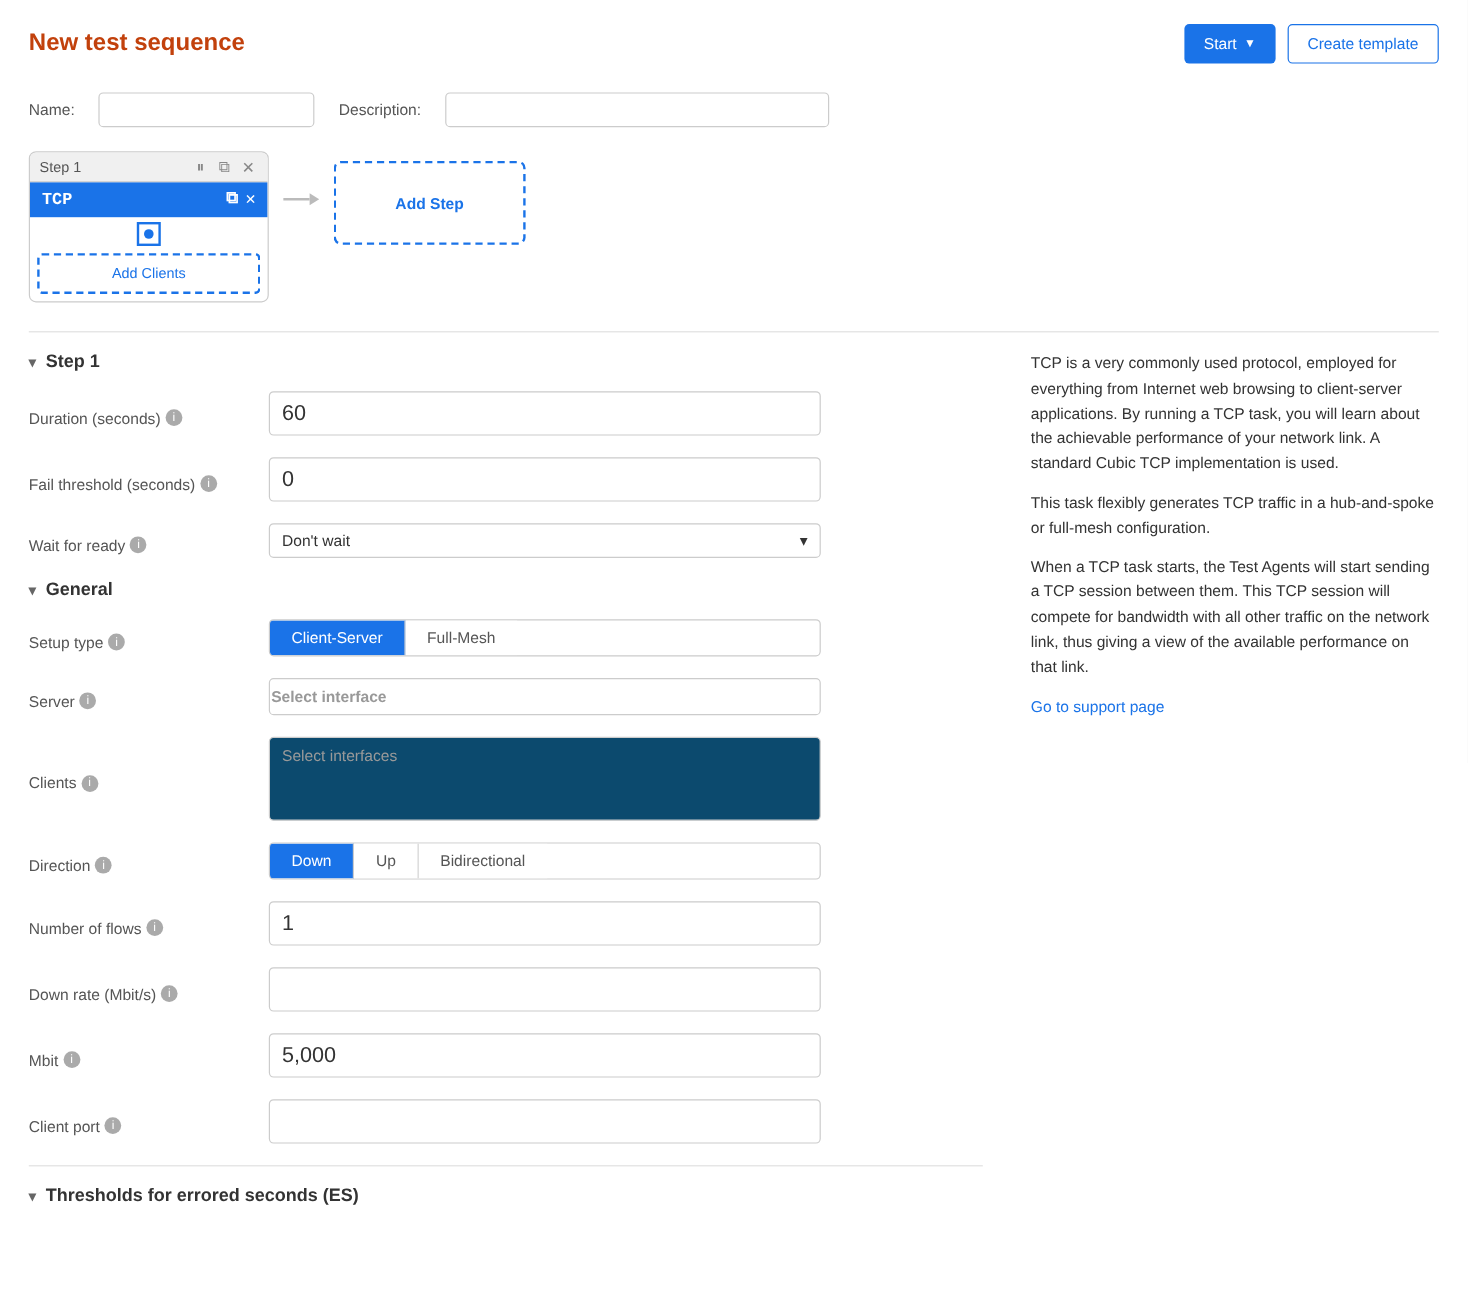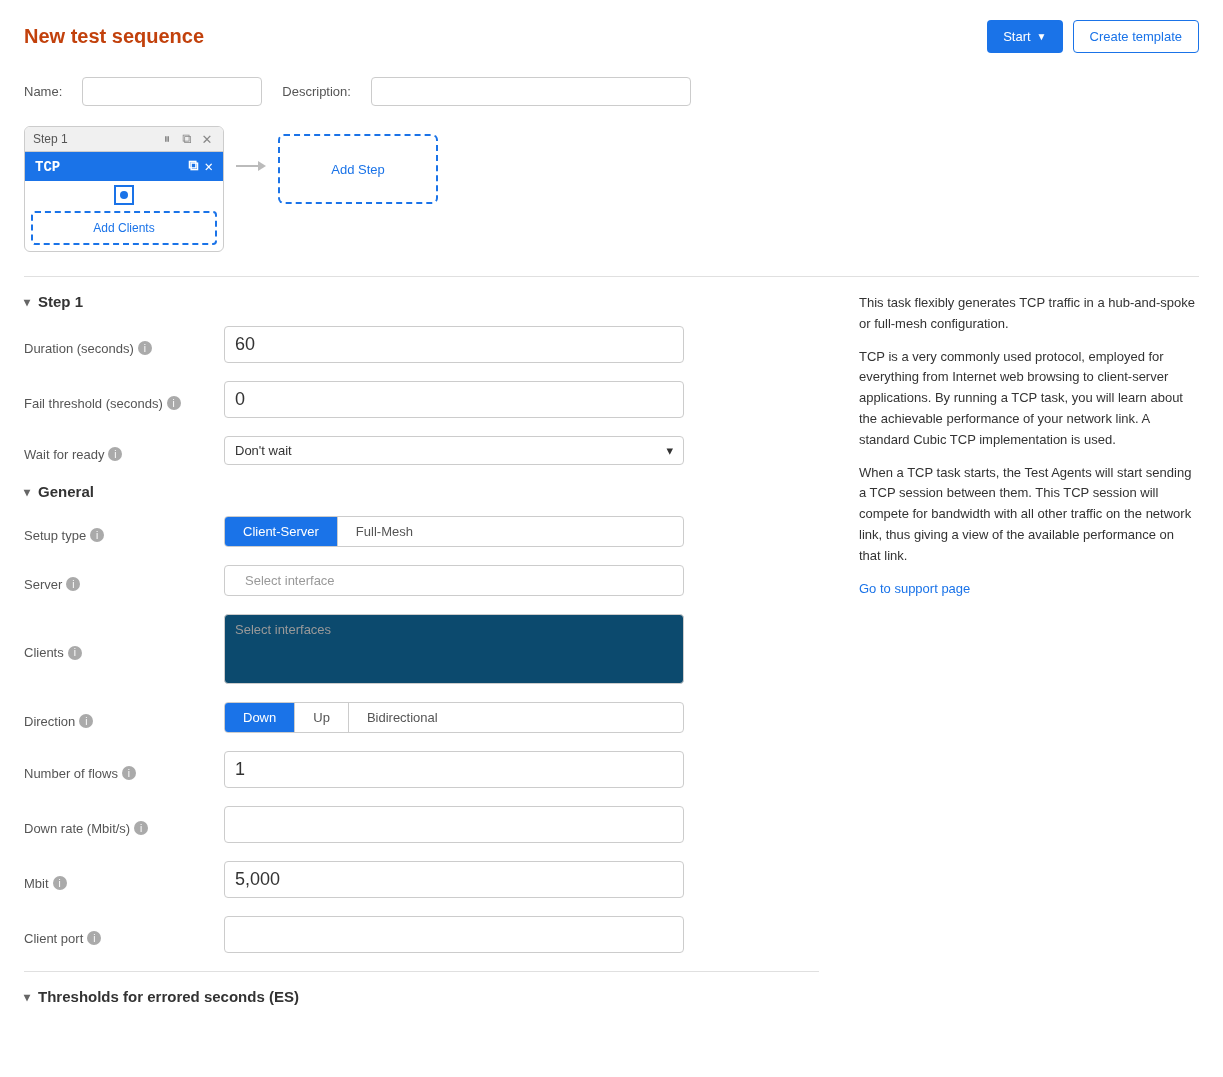--- a/index.html
+++ b/index.html
@@ -18,33 +18,33 @@
     .desc-input { width: 320px; }
     
     .step-builder { display: flex; align-items: flex-start; gap: 12px; margin-bottom: 24px; }
     .step-card { border: 1px solid #ccc; border-radius: 6px; width: 200px; overflow: hidden; position: relative; }
     .step-card-header { background: #f0f0f0; padding: 4px 8px; display: flex; align-items: center; justify-content: space-between; font-size: 12px; color: #555; border-bottom: 1px solid #ccc; }
     .step-card-body { background: #1a73e8; color: #fff; padding: 6px 10px; display: flex; align-items: center; justify-content: space-between; font-size: 14px; font-weight: 600; font-family: Liberation Mono, monospace; }
     .tcp-icons { display: flex; gap: 6px; }
     .step-card-add { border: 2px dashed #1a73e8; border-radius: 4px; margin: 6px; }
     .add-parallel-btn { display: flex; align-items: center; justify-content: center; padding: 8px; color: #1a73e8; font-size: 12px; cursor: pointer; }
     .step-connector { display: flex; align-items: center; padding-top: 30px; color: #aaa; font-size: 20px; }
-    .add-step-box { border: 2px dashed #1a73e8; border-radius: 6px; width: 160px; height: 70px; display: flex; align-items: center; justify-content: center; color: #1a73e8; font-size: 13px; cursor: pointer; margin-top: 8px; }
+    .add-step-box { border: 2px dashed #1a73e8; border-radius: 6px; width: 160px; height: 70px; display: flex; align-items: center; justify-content: center; color: #1a73e8; font-size: 13px; cursor: pointer; margin-top: 8px; font-weight: bold; }
     
     .section-divider { border: none; border-top: 1px solid #e0e0e0; margin: 16px 0; }
     .section-header { display: flex; align-items: center; gap: 8px; font-size: 15px; font-weight: 600; color: #333; margin-bottom: 16px; cursor: pointer; }
     .chevron-icon { font-size: 12px; color: #666; }
     
     .config-container { max-width: 1160px; }
     .config-row { display: flex; align-items: center; margin-bottom: 18px; }
     .config-label { width: 200px; min-width: 200px; padding-top: 7px; font-size: 13px; color: #555; display: flex; align-items: center; gap: 4px; }
     .info-icon { width: 14px; height: 14px; border-radius: 50%; background: #aaa; color: #fff; font-size: 10px; display: inline-flex; align-items: center; justify-content: center; cursor: pointer; flex-shrink: 0; }
     .config-field { flex: 1; max-width: 460px; }
     .config-input { width: 100%; border: 1px solid #ccc; border-radius: 4px; padding: 7px 10px; font-size: 18px; color: #333; outline: none; }
-    .select-input { width: 100%; border: 1px solid #ccc; border-radius: 4px; padding: 7px 20px; font-size: 13px; color: #aaa; outline: none; background: #fff; cursor: pointer; }
+    .select-input { width: 100%; border: 1px solid #ccc; border-radius: 4px; padding: 7px 1px; font-size: 13px; color: #aaa; outline: none; background: #fff; cursor: pointer; font-weight: bold; }
     .select-input-placeholder { color: #999; }
     .config-select-box { width: 100%; border: 1px solid #ccc; border-radius: 4px; padding: 7px 10px; min-height: 70px; font-size: 13px; color: #aaa; background: #0c4a6e; cursor: pointer; }
     
     .toggle-group { display: flex; border: 1px solid #ccc; border-radius: 4px; overflow: hidden; }
     .toggle-btn { padding: 7px 18px; font-size: 13px; cursor: pointer; border: none; background: #fff; color: #555; }
     .toggle-btn.active { background: #1a73e8; color: #fff; }
     .toggle-btn:not(:last-child) { border-right: 1px solid #ccc; }
     
     .dropdown-select { display: flex; align-items: center; border: 1px solid #ccc; border-radius: 4px; padding: 6px 10px; font-size: 13px; background: #fff; cursor: pointer; gap: 6px; min-width: 160px; }
     
@@ -266,19 +266,19 @@
 
         <hr class="section-divider">
         <div class="section-header thresholds-section">
           <span class="chevron-icon">▾</span>
           <span>Thresholds for errored seconds (ES)</span>
         </div>
       </div>
     </div>
 
     <div class="info-panel">
+      <p>TCP is a very commonly used protocol, employed for everything from Internet web browsing to client-server applications. By running a TCP task, you will learn about the achievable performance of your network link. A standard Cubic TCP implementation is used.</p>
       <p>This task flexibly generates TCP traffic in a hub-and-spoke or full-mesh configuration.</p>
-      <p>TCP is a very commonly used protocol, employed for everything from Internet web browsing to client-server applications. By running a TCP task, you will learn about the achievable performance of your network link. A standard Cubic TCP implementation is used.</p>
       <p>When a TCP task starts, the Test Agents will start sending a TCP session between them. This TCP session will compete for bandwidth with all other traffic on the network link, thus giving a view of the available performance on that link.</p>
       <a class="link" href="#">Go to support page</a>
     </div>
   </div>
 </div>
 
 </body></html>

